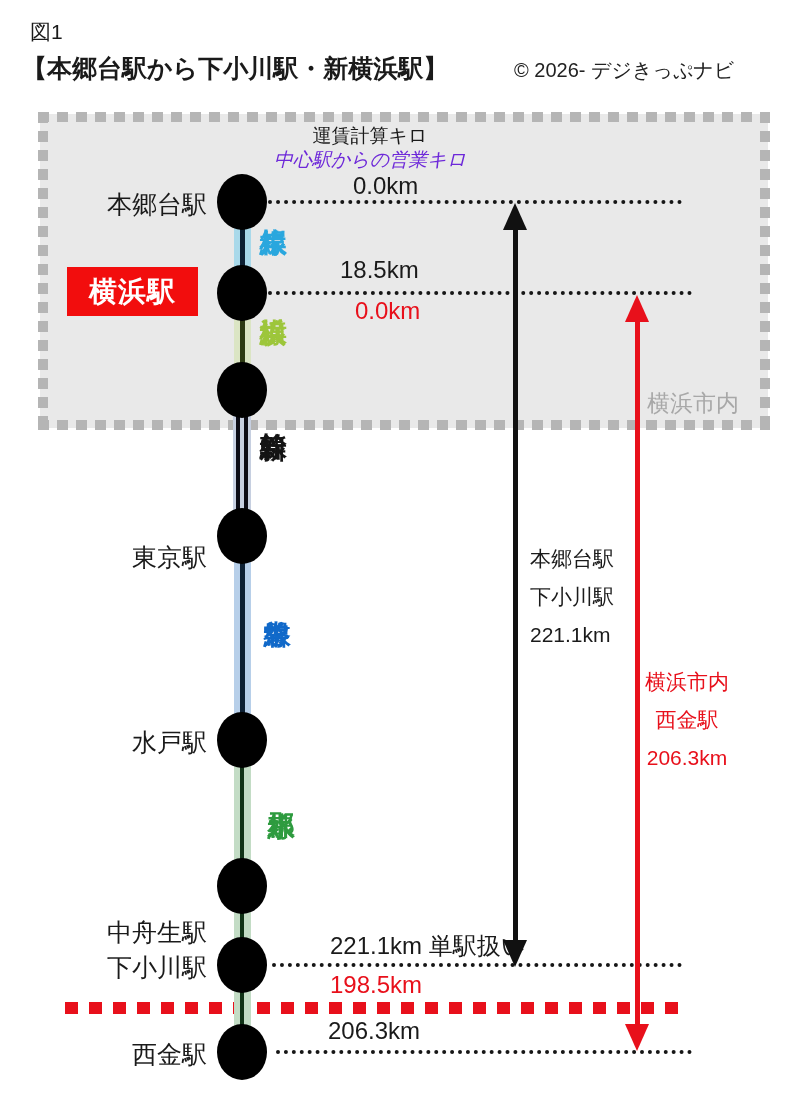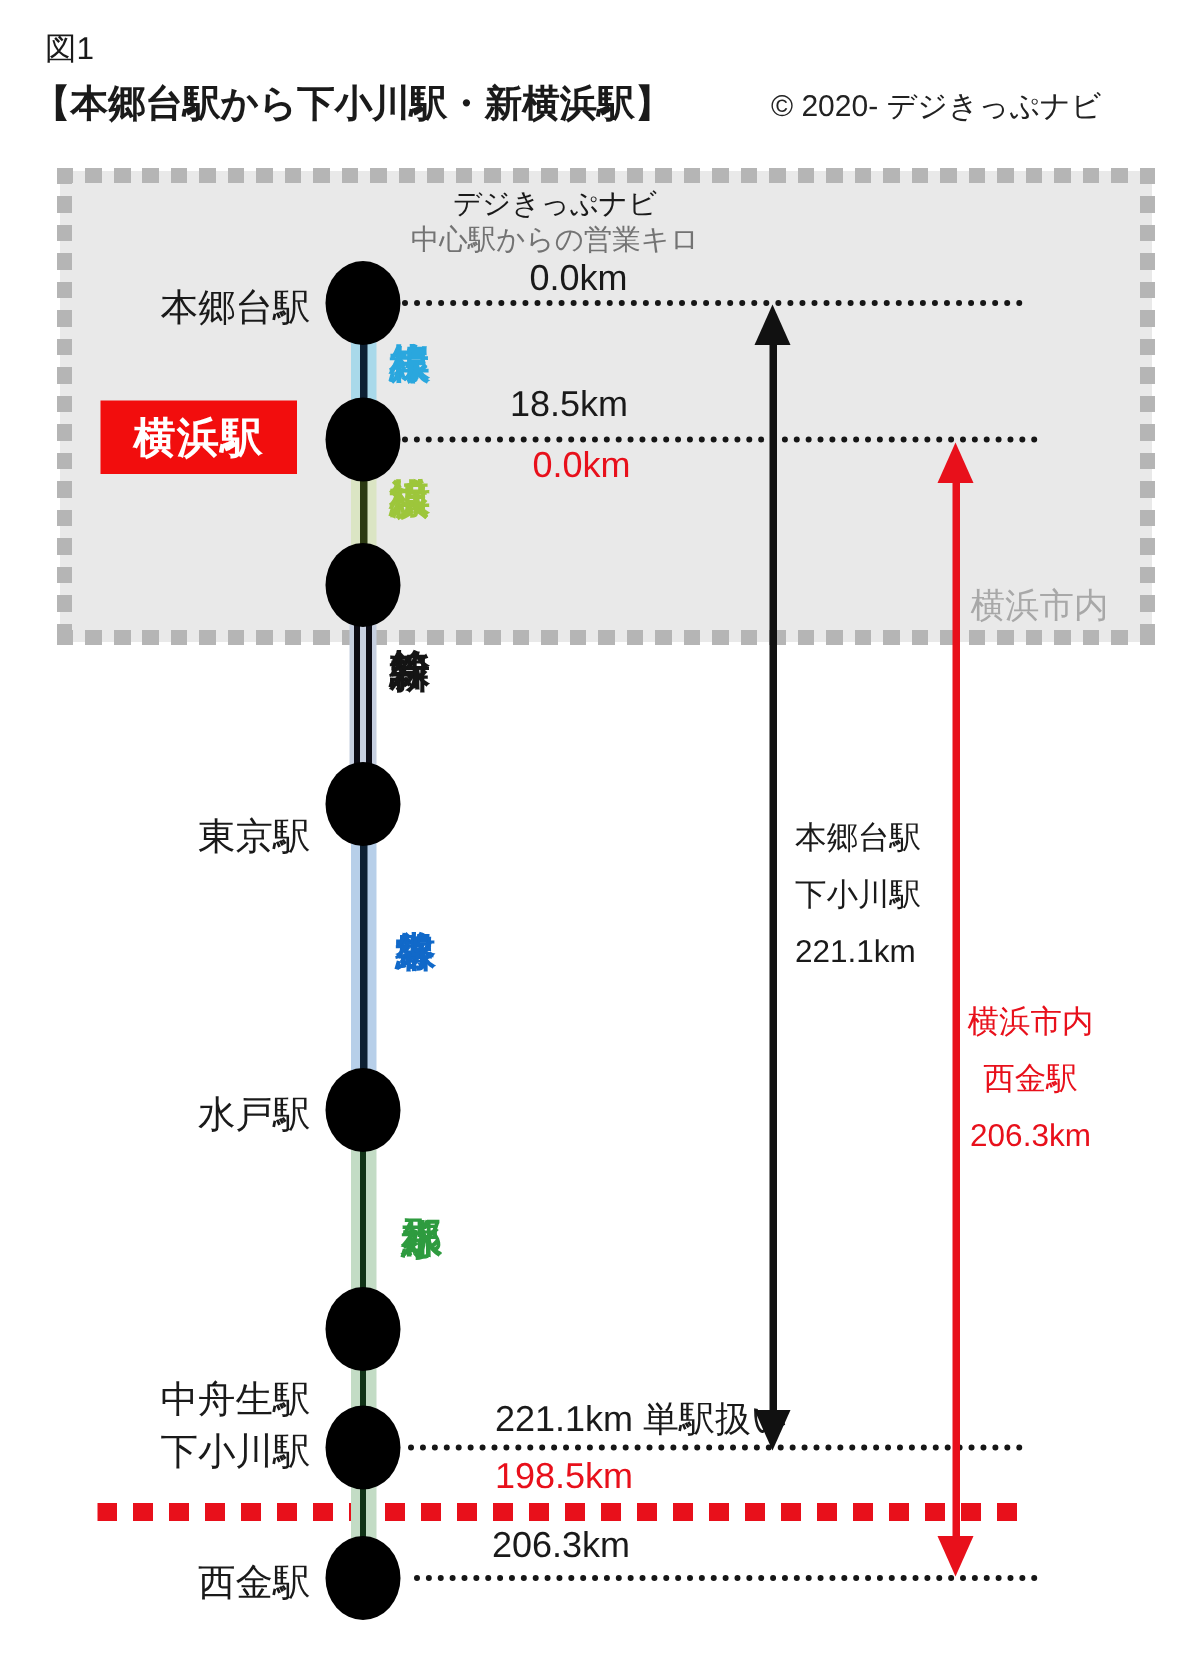--- a/index.html
+++ b/index.html
@@ -13,21 +13,21 @@
   .copyright{left:514px;top:57px;font-size:20px;color:#222;}
 
   
   .zone-fill{left:40px;top:114px;width:728px;height:314px;background:#e9e9e9;}
   .dash-h{height:10px;background:repeating-linear-gradient(90deg,#b5b5b5 0 11px,transparent 11px 19px);}
   .dash-v{width:10px;background:repeating-linear-gradient(180deg,#b5b5b5 0 11px,transparent 11px 19px);}
   .zone-label{left:615px;top:388px;width:124px;text-align:right;font-size:23px;color:#a8a8a8;}
 
   
   .legend-black{left:270px;top:123px;width:200px;text-align:center;font-size:19px;}
-  .legend-red{left:265px;top:147px;width:210px;text-align:center;font-size:19px;color:#737373;}
+  .legend-red{left:265px;top:147px;width:210px;text-align:center;font-size:19px;color:#6d28d9;font-style:italic;}
 
   
   .leader{border-top:4px dotted #161616;height:0;}
 
   
   .red-sep{left:65px;top:1002px;width:618px;height:12px;
     background:repeating-linear-gradient(90deg,#e8101b 0 13px,transparent 13px 24px);}
 
   
   .band{width:17px;left:234px;}
@@ -69,30 +69,30 @@
   .measure-black{left:530px;top:540px;font-size:21px;line-height:38px;white-space:nowrap;}
   .measure-red{left:640px;top:663px;width:94px;text-align:center;font-size:21px;line-height:38px;color:#e8101b;white-space:nowrap;}
 </style>
 </head>
 <body>
 
 <div class="canvas">
 
   <div class="abs fig-label">図1</div>
   <div class="abs main-title">【本郷台駅から下小川駅・新横浜駅】</div>
-  <div class="abs copyright">© 2020- デジきっぷナビ</div>
+  <div class="abs copyright">© 2026- デジきっぷナビ</div>
 
   <div class="abs zone-fill"></div>
   <div class="abs dash-h" style="left:38px;top:112px;width:732px;"></div>
   <div class="abs dash-h" style="left:38px;top:420px;width:732px;"></div>
   <div class="abs dash-v" style="left:38px;top:112px;height:318px;"></div>
   <div class="abs dash-v" style="left:760px;top:112px;height:318px;"></div>
   <div class="abs zone-label">横浜市内</div>
 
-  <div class="abs legend-black">デジきっぷナビ</div>
+  <div class="abs legend-black">運賃計算キロ</div>
   <div class="abs legend-red">中心駅からの営業キロ</div>
 
   <div class="abs leader" style="left:268px;top:200px;width:414px;"></div>
   <div class="abs leader" style="left:268px;top:291px;width:424px;"></div>
   <div class="abs leader" style="left:272px;top:963px;width:410px;"></div>
   <div class="abs leader" style="left:276px;top:1050px;width:416px;"></div>
 
   <div class="abs red-sep"></div>
 
   <div class="abs band band-negishi" style="top:202px;height:91px;"></div>

